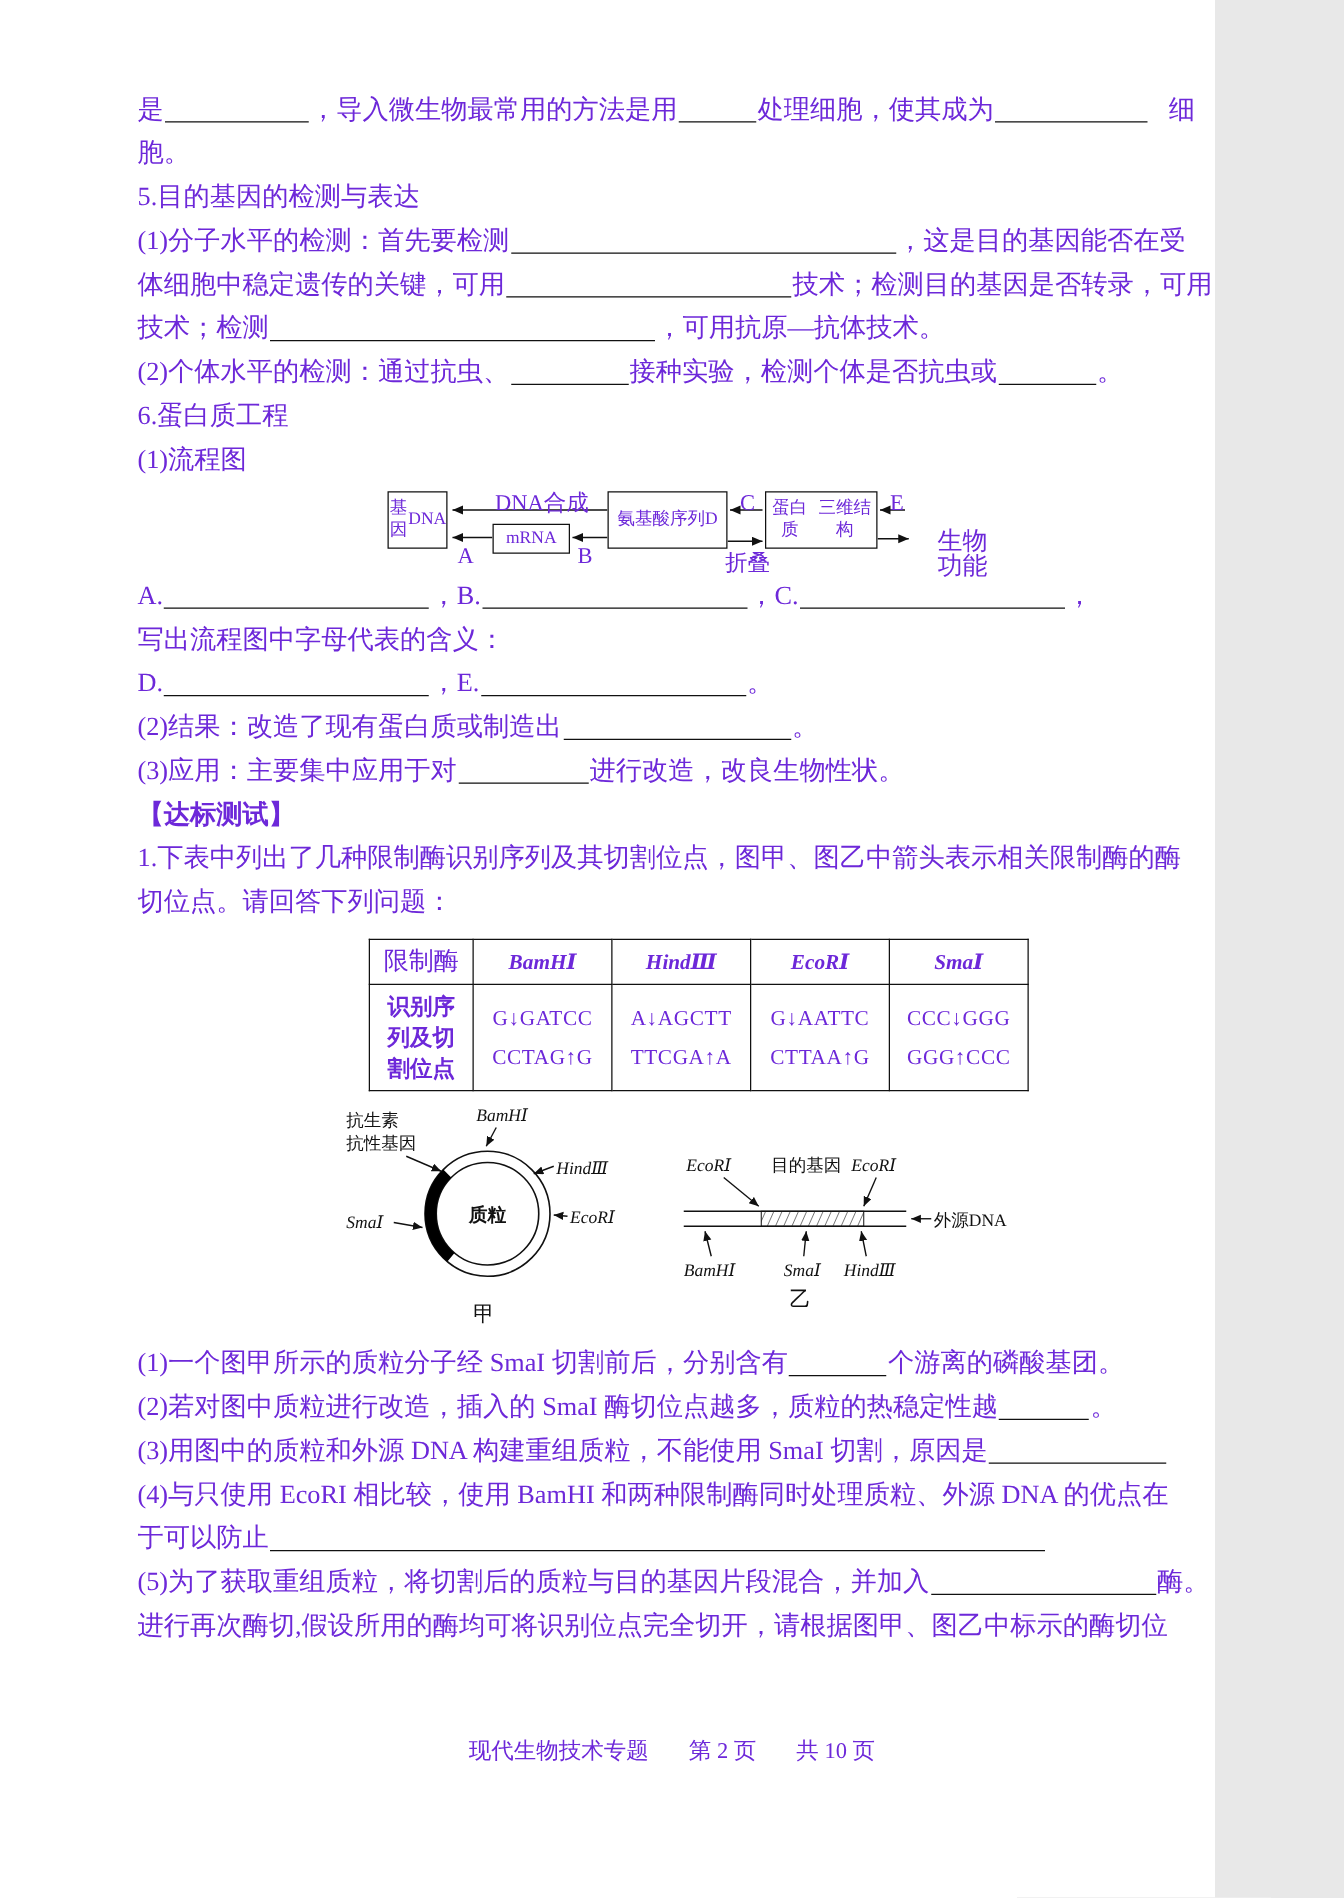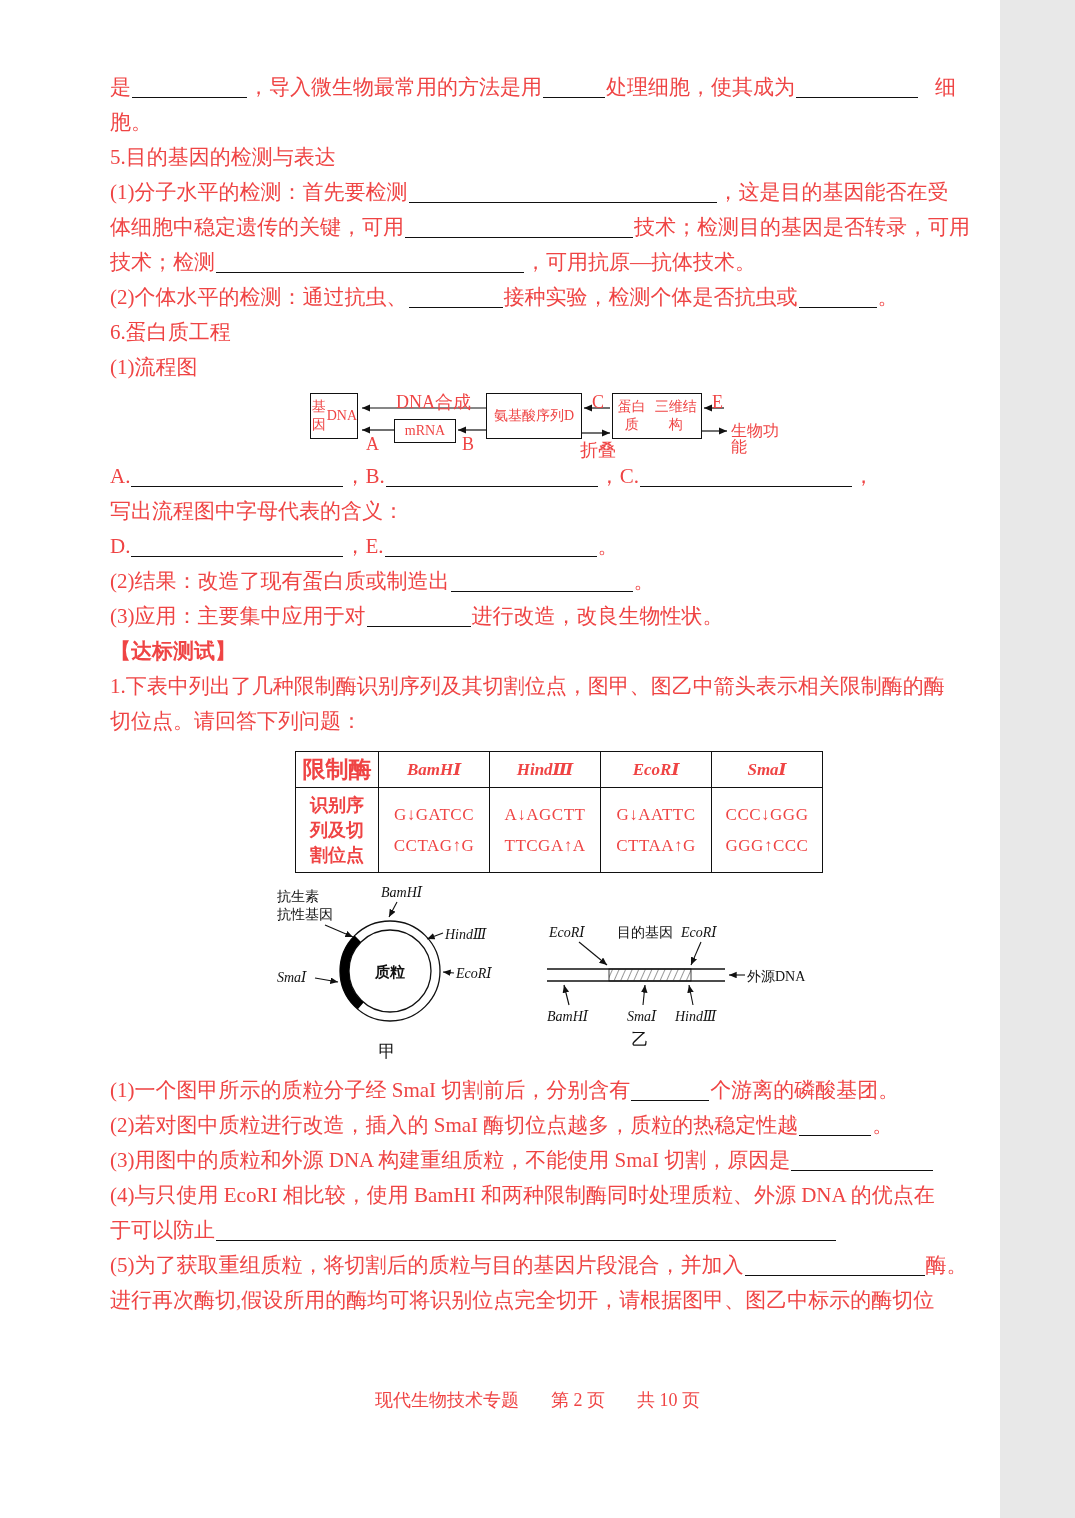--- a/index.html
+++ b/index.html
@@ -1,35 +1,35 @@
 <!DOCTYPE html>
 <html><head>
 <meta charset="utf-8">
 <style>
   html,body{margin:0;padding:0;background:#e8e8e8;}
   .page{position:relative;width:972px;height:1518px;background:#ffffff;overflow:hidden;
-        font-family:"Liberation Serif","DejaVu Serif",serif;color:#ef4444;padding-left:28px;}
+        font-family:"Liberation Serif","DejaVu Serif",serif;color:#6d28d9;}
   .content{position:absolute;left:110px;top:70px;width:862px;font-size:21px;line-height:35px;}
   .ln{white-space:nowrap;}
   .bold{font-weight:bold;}
   .bl{display:inline-block;height:0;border-bottom:1.4px solid #111;vertical-align:-4px;margin:0 1px;}
 
   
   .flow{position:relative;width:480px;height:62px;margin:8px 0 4px 200px;font-size:13px;line-height:1;}
   .flow svg{position:absolute;left:0;top:0;}
   .fbox{position:absolute;border:1.3px solid #111;display:flex;flex-direction:row;align-items:center;
         justify-content:center;text-align:center;background:#fff;font-size:14px;line-height:18px;}
   .flabel{position:absolute;font-size:18px;}
-  .fbio{position:absolute;font-size:16px;}
+  .fbio{position:absolute;font-size:20px;text-align:right;}
 
   
   .enz{border-collapse:collapse;margin:12px 0 6px 185px;text-align:center;}
   .enz th,.enz td{border:1.4px solid #111;padding:0 4px;}
   .enz th{height:30px;}
-  th.c0{width:74px;font-size:23px;font-weight:bold;}
+  th.c0{width:74px;font-size:20px;font-weight:normal;}
   th.ce{width:102px;font-size:17px;font-style:italic;font-weight:bold;}
   td.rl div{font-size:18px;font-weight:bold;line-height:25px;}
   td.site{height:84px;font-size:17px;}
   td.site div{line-height:31px;letter-spacing:0.5px;}
 
   
   .figs{position:relative;height:194px;margin:2px 0 0 0;}
   .figs svg{position:absolute;overflow:visible;}
   .figs text{font-family:"Liberation Serif","DejaVu Serif",serif;fill:#111;}
   .ital{font-style:italic;font-size:14px;}

